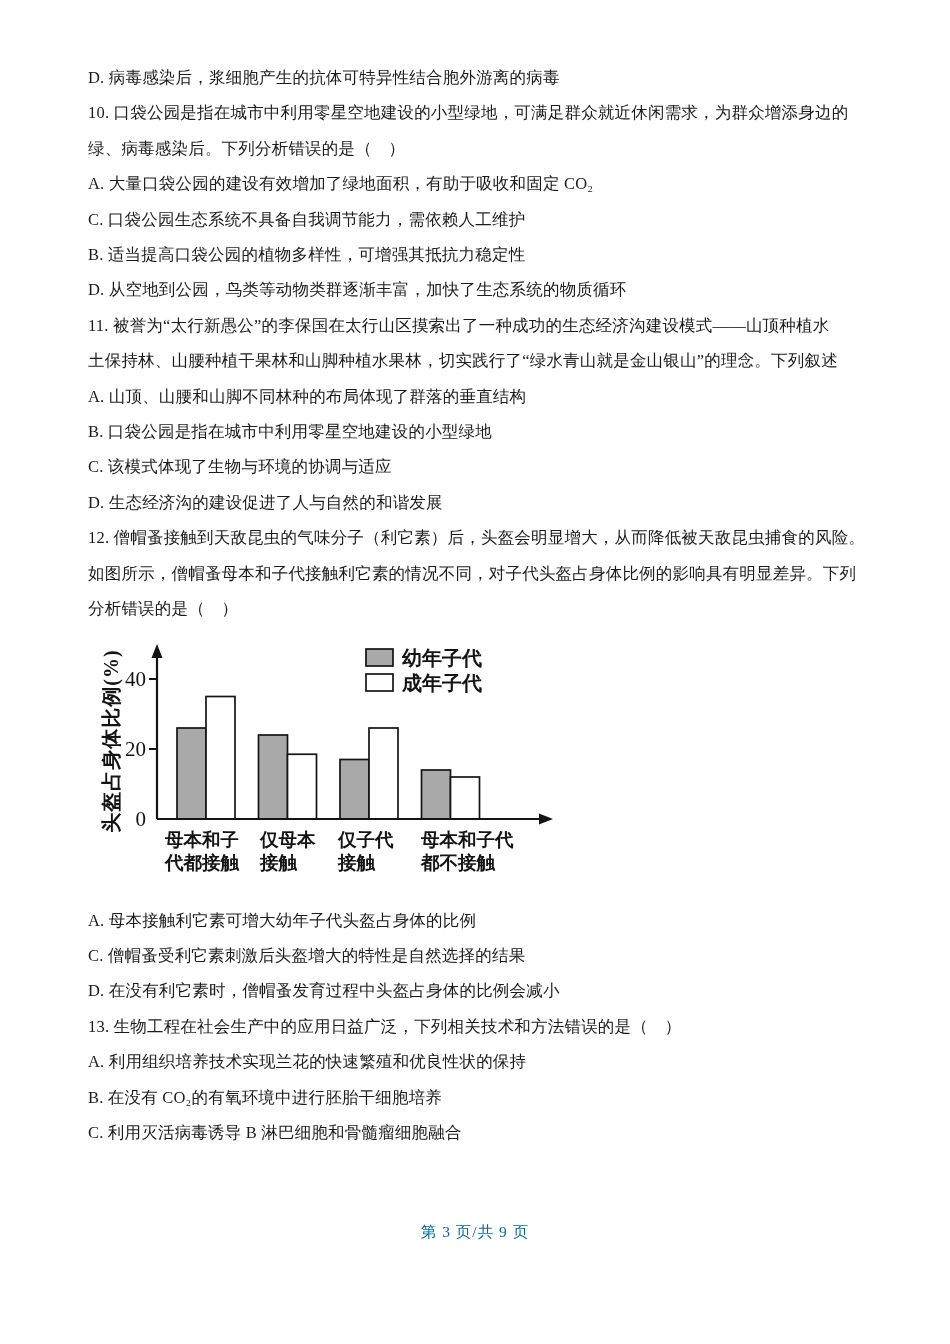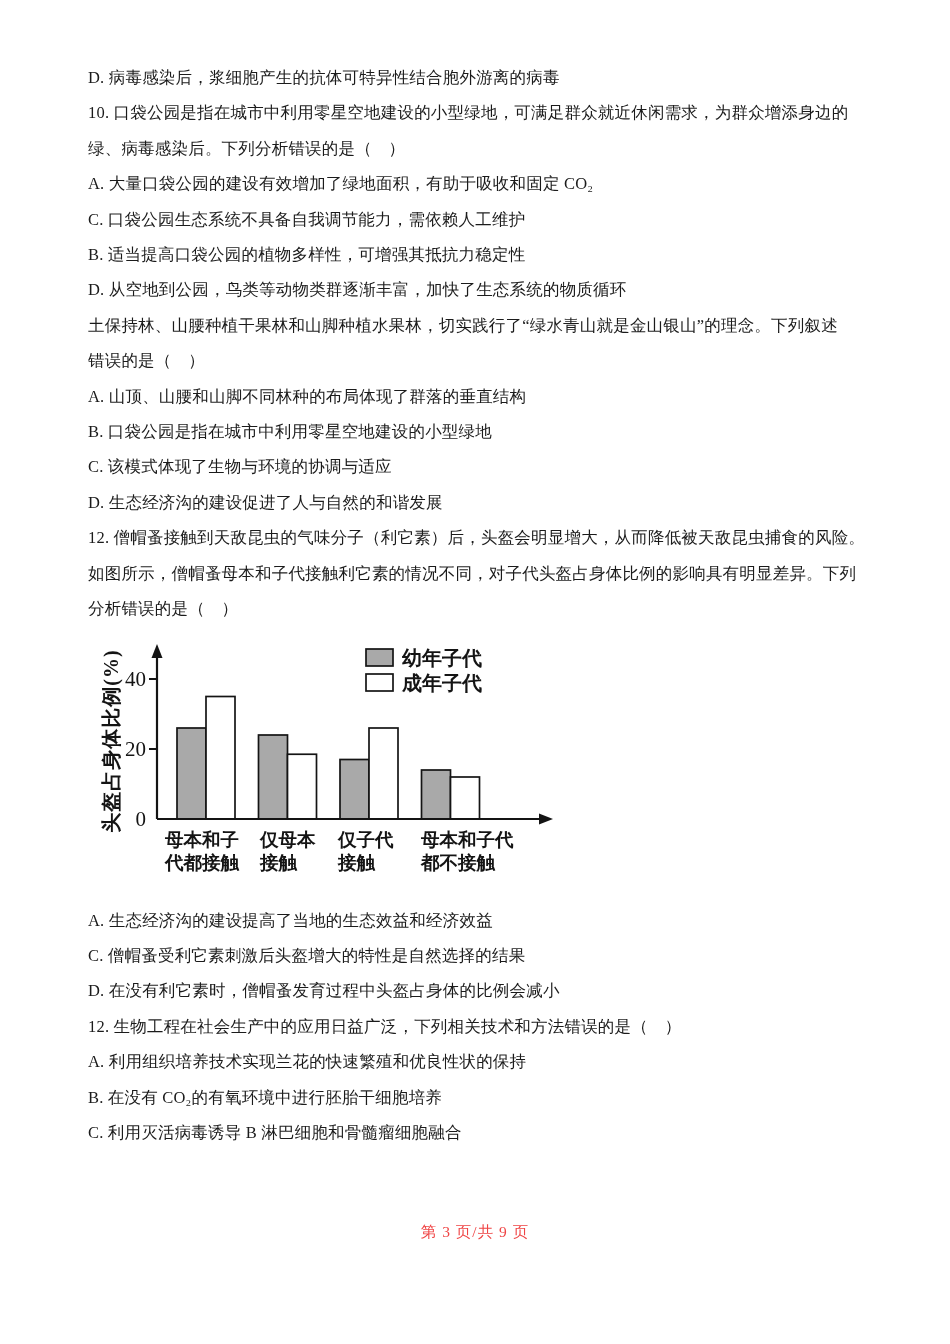--- a/index.html
+++ b/index.html
@@ -16,39 +16,39 @@
     margin:0;
     font-size:16.5px;
     line-height:35.4px;
     white-space:nowrap;
     letter-spacing:0.2px;
   }
   .chart-wrap { margin:14px 0 0 6px; }
   svg text { font-family:"Liberation Serif","DejaVu Serif",serif; fill:#141414; }
   .footer {
     position:absolute; top:1222px; left:0; width:100%;
-    text-align:center; font-size:15.5px; color:#ef4444;
+    text-align:center; font-size:15.5px; color:#0369a1;
     letter-spacing:1px;
   }
 </style>
 </head>
 <body>
 
 <div class="page">
   <div class="content">
     <div>
         <p class="line">D. 病毒感染后，浆细胞产生的抗体可特异性结合胞外游离的病毒</p>
         <p class="line">10. 口袋公园是指在城市中利用零星空地建设的小型绿地，可满足群众就近休闲需求，为群众增添身边的</p>
         <p class="line">绿、病毒感染后。下列分析错误的是（　）</p>
         <p class="line">A. 大量口袋公园的建设有效增加了绿地面积，有助于吸收和固定 CO₂</p>
         <p class="line">C. 口袋公园生态系统不具备自我调节能力，需依赖人工维护</p>
         <p class="line">B. 适当提高口袋公园的植物多样性，可增强其抵抗力稳定性</p>
         <p class="line">D. 从空地到公园，鸟类等动物类群逐渐丰富，加快了生态系统的物质循环</p>
+        <p class="line">11. 被誉为“太行新愚公”的李保国在太行山区摸索出了一种成功的生态经济沟建设模式——山顶种植水</p>
         <p class="line">土保持林、山腰种植干果林和山脚种植水果林，切实践行了“绿水青山就是金山银山”的理念。下列叙述</p>
-        <p class="line">错误的是（　）</p>
         <p class="line">A. 山顶、山腰和山脚不同林种的布局体现了群落的垂直结构</p>
         <p class="line">B. 口袋公园是指在城市中利用零星空地建设的小型绿地</p>
         <p class="line">C. 该模式体现了生物与环境的协调与适应</p>
         <p class="line">D. 生态经济沟的建设促进了人与自然的和谐发展</p>
         <p class="line">12. 僧帽蚤接触到天敌昆虫的气味分子（利它素）后，头盔会明显增大，从而降低被天敌昆虫捕食的风险。</p>
         <p class="line">如图所示，僧帽蚤母本和子代接触利它素的情况不同，对子代头盔占身体比例的影响具有明显差异。下列</p>
         <p class="line">分析错误的是（　）</p>
       </div>
     <div class="chart-wrap">
       <svg width="470" height="258" viewBox="0 0 470 258">
@@ -78,23 +78,23 @@
           <text x="71" y="228" font-size="18.5" font-weight="600">代都接触</text>
           <text x="166" y="205" font-size="18.5" font-weight="600">仅母本</text>
           <text x="166" y="228" font-size="18.5" font-weight="600">接触</text>
           <text x="244" y="205" font-size="18.5" font-weight="600">仅子代</text>
           <text x="244" y="228" font-size="18.5" font-weight="600">接触</text>
           <text x="327" y="205" font-size="18.5" font-weight="600">母本和子代</text>
           <text x="327" y="228" font-size="18.5" font-weight="600">都不接触</text>
         </svg>
     </div>
     <div>
-        <p class="line">A. 生态经济沟的建设提高了当地的生态效益和经济效益</p>
+        <p class="line">A. 母本接触利它素可增大幼年子代头盔占身体的比例</p>
         <p class="line">C. 僧帽蚤受利它素刺激后头盔增大的特性是自然选择的结果</p>
         <p class="line">D. 在没有利它素时，僧帽蚤发育过程中头盔占身体的比例会减小</p>
-        <p class="line">12. 生物工程在社会生产中的应用日益广泛，下列相关技术和方法错误的是（　）</p>
+        <p class="line">13. 生物工程在社会生产中的应用日益广泛，下列相关技术和方法错误的是（　）</p>
         <p class="line">A. 利用组织培养技术实现兰花的快速繁殖和优良性状的保持</p>
         <p class="line">B. 在没有 CO₂的有氧环境中进行胚胎干细胞培养</p>
         <p class="line">C. 利用灭活病毒诱导 B 淋巴细胞和骨髓瘤细胞融合</p>
       </div>
   </div>
   <div class="footer">第 3 页/共 9 页</div>
 </div>
 
 </body></html>

